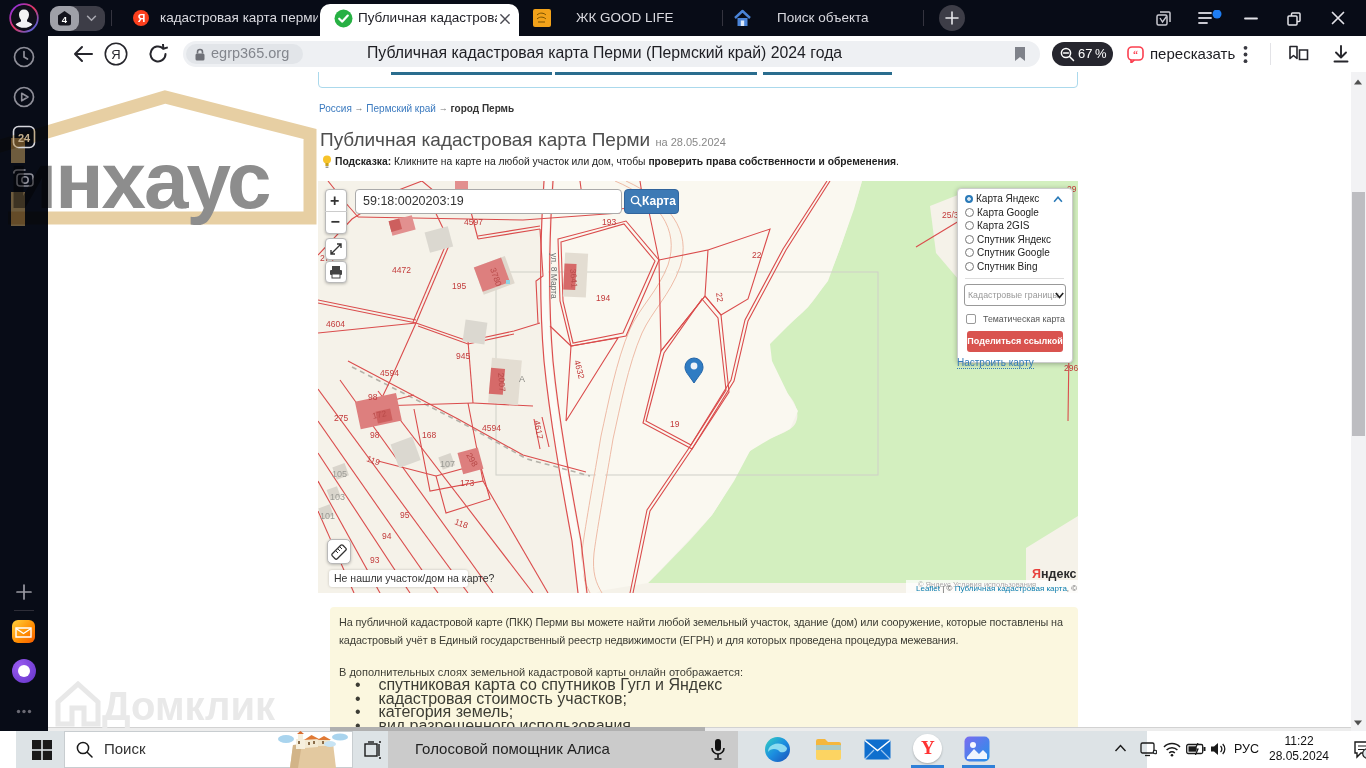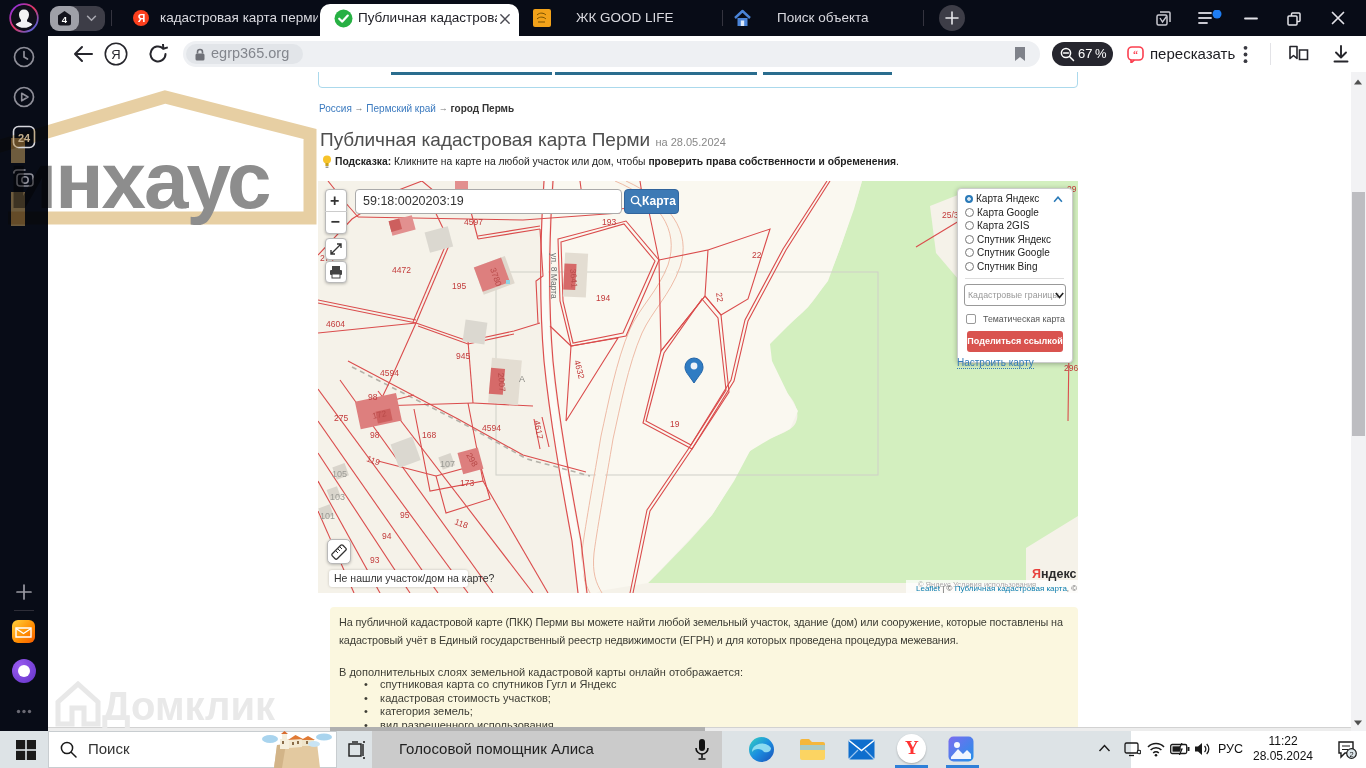--- a/index.html
+++ b/index.html
@@ -17,21 +17,21 @@
   
   #sidebar { left:0; top:36px; width:48px; height:695px; background:#080c17; z-index:4; }
   
   #page { left:48px; top:72px; width:1303px; height:655px; background:#fff; overflow:hidden; z-index:1; }
   
   #vscroll { left:1351px; top:72px; width:15px; height:659px; background:#f2f2f4; z-index:3; }
   #vthumb { left:1352px; top:192px; width:13px; height:244px; background:#bdbdc1; z-index:3; }
   #hscroll { left:48px; top:727px; width:1303px; height:4px; background:#ededed; z-index:3; }
   #hthumb { left:330px; top:727px; width:375px; height:4px; background:#b0b0b0; z-index:3; }
   
-  #taskbar { left:0; top:731px; width:1131px; height:37px; background:#dde3e6; z-index:6; }
+  #taskbar { left:16px; top:731px; width:1131px; height:37px; background:#dde3e6; z-index:6; }
   .rad { display:inline-block; width:9px; height:9px; border:1px solid #777; border-radius:50%;
     margin-right:3px; vertical-align:-1px; background:#fff; }
   .rad.sel { border:2px solid #2a7ab8; width:8px; height:8px; background:#2a7ab8; box-shadow:inset 0 0 0 1.5px #fff; }
 </style>
 </head>
 <body>
 <div id="tabbar" class="abs">
 
   <svg class="abs" style="left:9px;top:3px" width="30" height="30" viewBox="0 0 30 30">
     <defs>
@@ -129,20 +129,21 @@
     <path d="M16,1 L16.3,5.8 L20.8,4.4" fill="none" stroke="#26262c" stroke-width="2" stroke-linejoin="round"></path>
   </svg>
 
   <div class="abs" style="left:135px;top:5px;width:857px;height:26px;background:#eef0f3;border-radius:13px"></div>
   <div class="abs" style="left:138px;top:8px;width:117px;height:20px;background:#e2e5e9;border-radius:10px"></div>
   <svg class="abs" style="left:146px;top:12px" width="12" height="13" viewBox="0 0 12 13">
     <rect x="1.5" y="5.5" width="9" height="7" rx="1.5" fill="#6e7077"></rect>
     <path d="M3.5,5.5 V4 a2.5,2.5 0 0 1 5,0 V5.5" fill="none" stroke="#6e7077" stroke-width="1.6"></path>
   </svg>
   <div class="abs" style="left:163px;top:9px;font-size:14.5px;color:#83868d">egrp365.org</div>
+  <div class="abs" style="left:319px;top:8px;font-size:15.8px;color:#1d1d22">Публичная кадастровая карта Перми (Пермский край) 2024 года</div>
 
   <svg class="abs" style="left:965px;top:10px" width="14" height="16" viewBox="0 0 14 16">
     <path d="M2,1 h10 v14 l-5,-4 l-5,4 z" fill="#7f828a"></path>
   </svg>
 
   <div class="abs" style="left:1004px;top:6px;width:61px;height:24px;background:#26262e;border-radius:12px"></div>
   <svg class="abs" style="left:1012px;top:11px" width="15" height="15" viewBox="0 0 15 15">
     <circle cx="6" cy="6" r="4.6" fill="none" stroke="#fff" stroke-width="1.5"></circle>
     <path d="M3.6,6 h4.8 M9.5,9.5 L13.5,13.5" stroke="#fff" stroke-width="1.5" stroke-linecap="round"></path>
   </svg>
@@ -456,21 +457,21 @@
     <div class="abs" style="left:9px;top:126px;width:10px;height:10px;border:1px solid #999;border-radius:2px;background:#fff"></div>
     <div class="abs" style="left:26px;top:126px;font-size:8.8px;color:#555;white-space:nowrap">Тематическая карта</div>
     <div class="abs" style="left:10px;top:143px;width:96px;height:21px;background:#d9534f;border-radius:3px;text-align:center;line-height:21px;color:#fff;font-size:9px;font-weight:bold">Поделиться ссылкой</div>
     <div class="abs" style="left:0;top:169px;width:116px;font-size:10px;color:#337ab7"><span style="border-bottom:1px dotted #337ab7">Настроить карту</span></div>
   </div>
   </div>
 
   <div class="abs" style="left:282px;top:535px;width:748px;height:130px;background:#fbf7df;border-radius:4px"></div>
   <div class="abs" style="left:291px;top:594px;font-size:11px;color:#3c3c34">В дополнительных слоях земельной кадастровой карты онлайн отображается:</div>
   <div class="abs" style="left:291px;top:542px;width:740px;font-size:10.8px;line-height:17.5px;color:#3c3c34;letter-spacing:-0.1px">На публичной кадастровой карте (ПКК) Перми вы можете найти любой земельный участок, здание (дом) или сооружение, которые поставлены на кадастровый учёт в Единый государственный реестр недвижимости (ЕГРН) и для которых проведена процедура межевания.</div>
-  <div class="abs" style="left:316px;top:606px;font-size:11px;line-height:13.6px;color:#3c3c34">
+  <div class="abs" style="left:307px;top:606px;font-size:16px;line-height:13.6px;color:#3c3c34">
     <div>•&nbsp;&nbsp;&nbsp;&nbsp;спутниковая карта со спутников Гугл и Яндекс</div>
     <div>•&nbsp;&nbsp;&nbsp;&nbsp;кадастровая стоимость участков;</div>
     <div>•&nbsp;&nbsp;&nbsp;&nbsp;категория земель;</div>
     <div>•&nbsp;&nbsp;&nbsp;&nbsp;вид разрешенного использования.</div>
   </div>
 </div>
 <div id="vscroll" class="abs"></div>
 <div id="vthumb" class="abs"></div>
 <div id="hscroll" class="abs"></div>
 <div class="abs" style="left:48px;top:727px;width:1303px;height:1px;background:#d2d2d2;z-index:3"></div>

